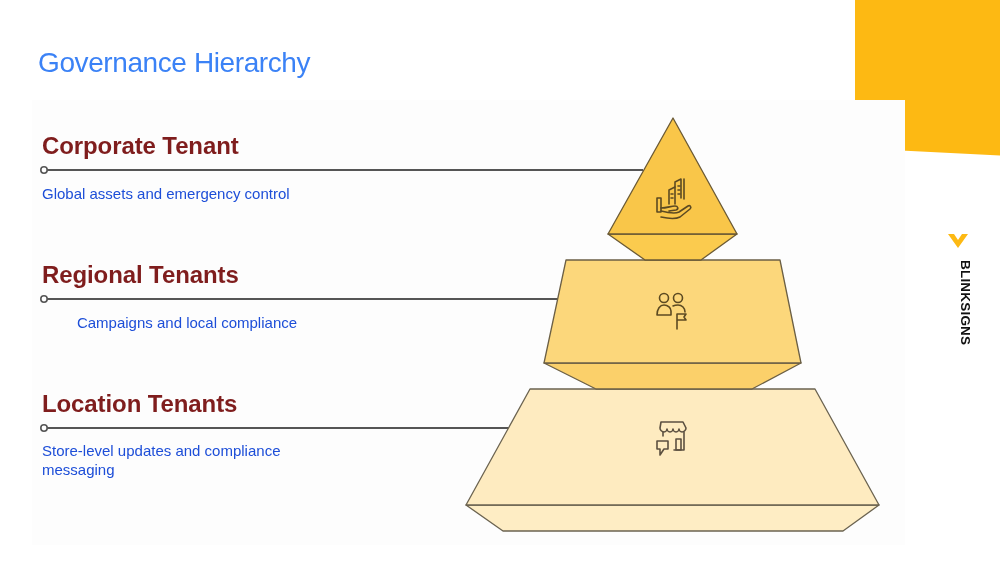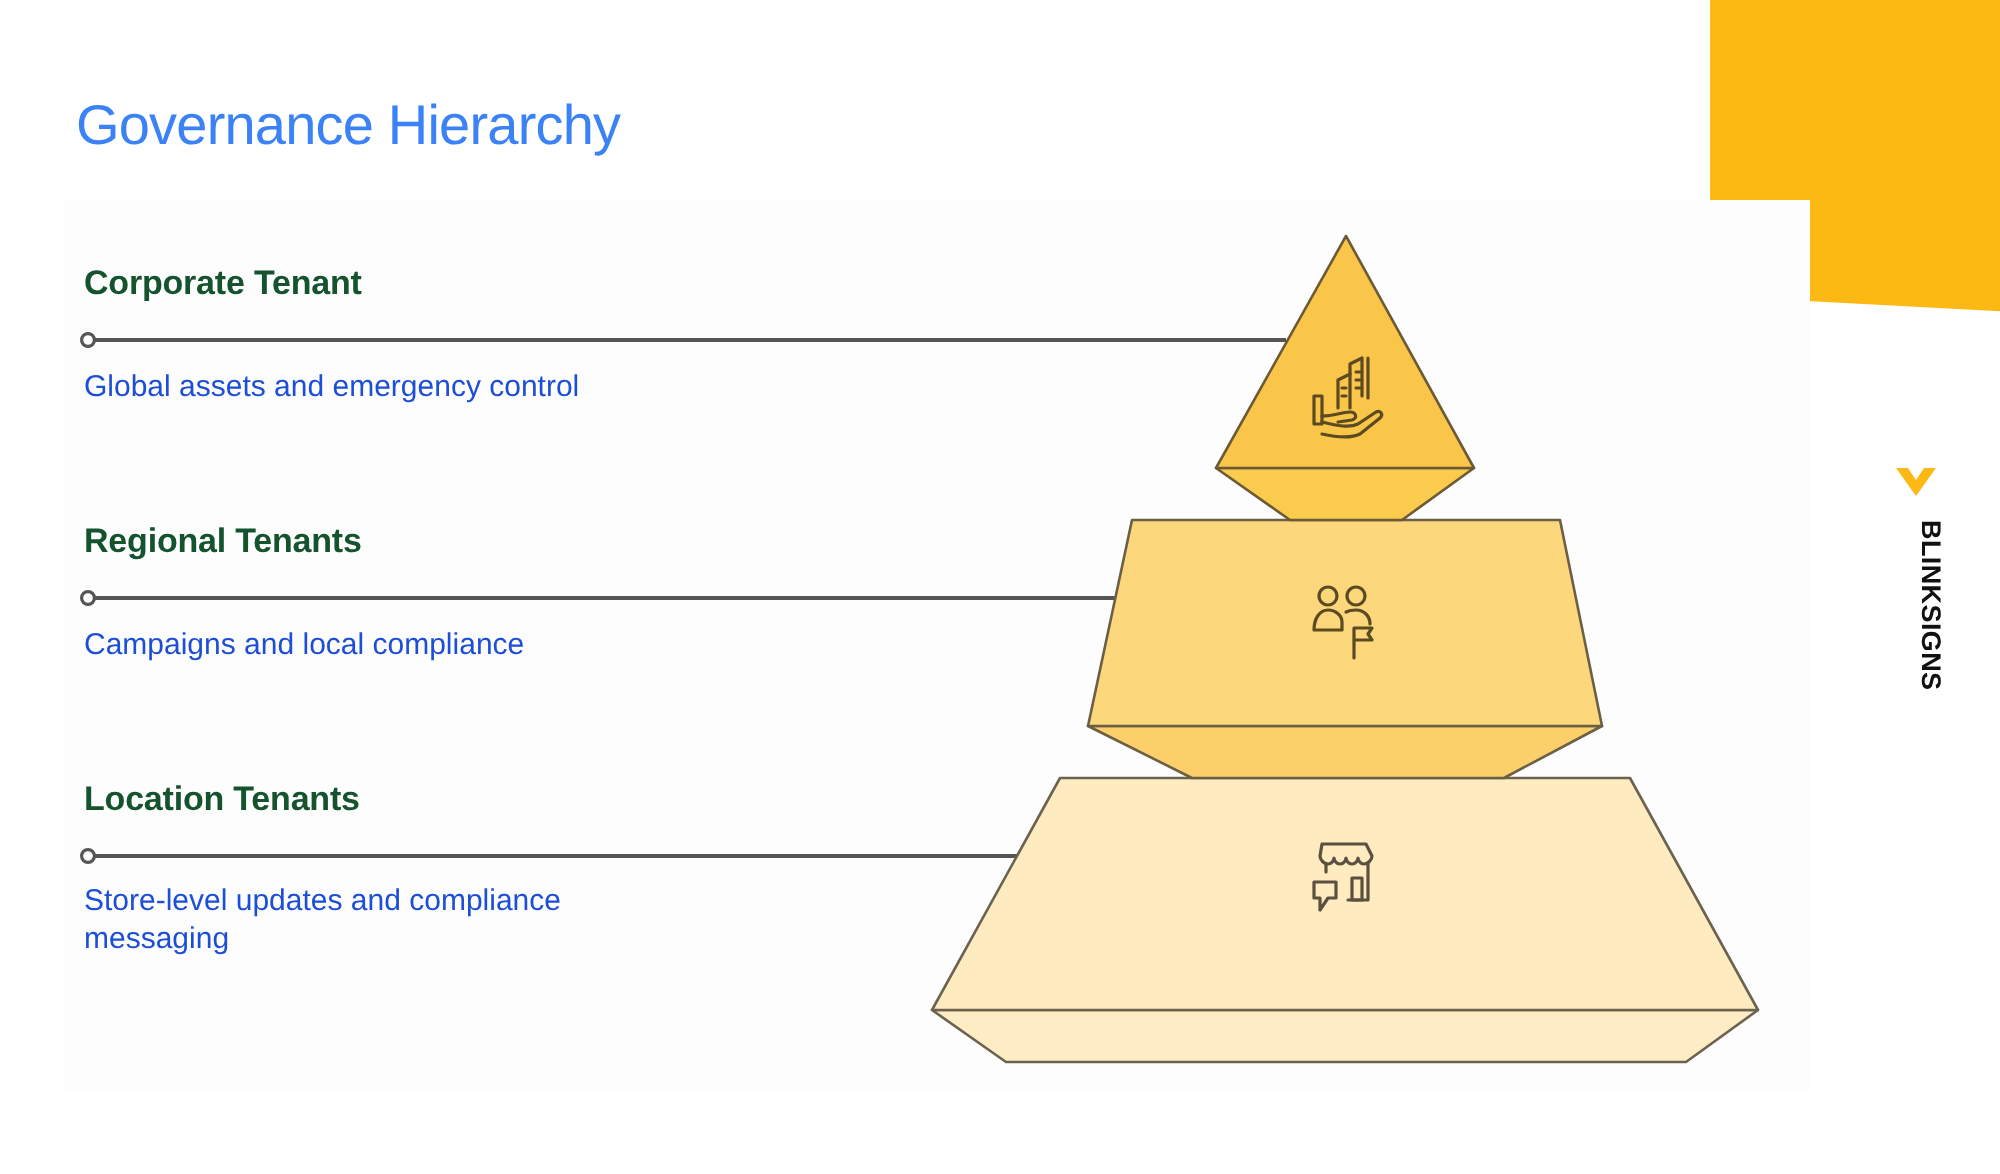--- a/index.html
+++ b/index.html
@@ -28,21 +28,21 @@
     position: absolute; left: 8px; top: 2px; width: 20px; height: 20px;
   }
   .brand .word {
     position: absolute; left: 18px; top: 30px;
     writing-mode: vertical-rl; font-weight: 700; font-size: 13.5px; color: #111;
     letter-spacing: 0.2px;
   }
   .diagram { position: absolute; left: 0; top: 0; width: 1000px; height: 587px; }
   .label { position: absolute; left: 42px; }
   .label .head {
-    font-size: 17px; font-weight: 700; color: #14532d; letter-spacing: -0.1px; text-align: center;
+    font-size: 24px; font-weight: 700; color: #7f1d1d; letter-spacing: -0.1px; text-align: center;
   }
   .label .desc {
     position: absolute; left: 0; font-size: 15px; color: #1d4ed8; line-height: 19px; width: 290px;
   }
 </style>
 </head>
 <body>
 
 <div class="corner-shape"></div>
 <div class="panel"></div>
@@ -111,19 +111,19 @@
   </g>
 </svg>
 
 <div class="label" style="top:132px;">
   <div class="head">Corporate Tenant</div>
   <div class="desc" style="top:52px;">Global assets and emergency control</div>
 </div>
 
 <div class="label" style="top:261px;">
   <div class="head">Regional Tenants</div>
-  <div class="desc" style="top:52px;">Campaigns and local compliance</div>
+  <div class="desc" style="top:52px;text-align:center;">Campaigns and local compliance</div>
 </div>
 
 <div class="label" style="top:390px;">
   <div class="head">Location Tenants</div>
   <div class="desc" style="top:51px;">Store-level updates and compliance messaging</div>
 </div>
 
 </body></html>

